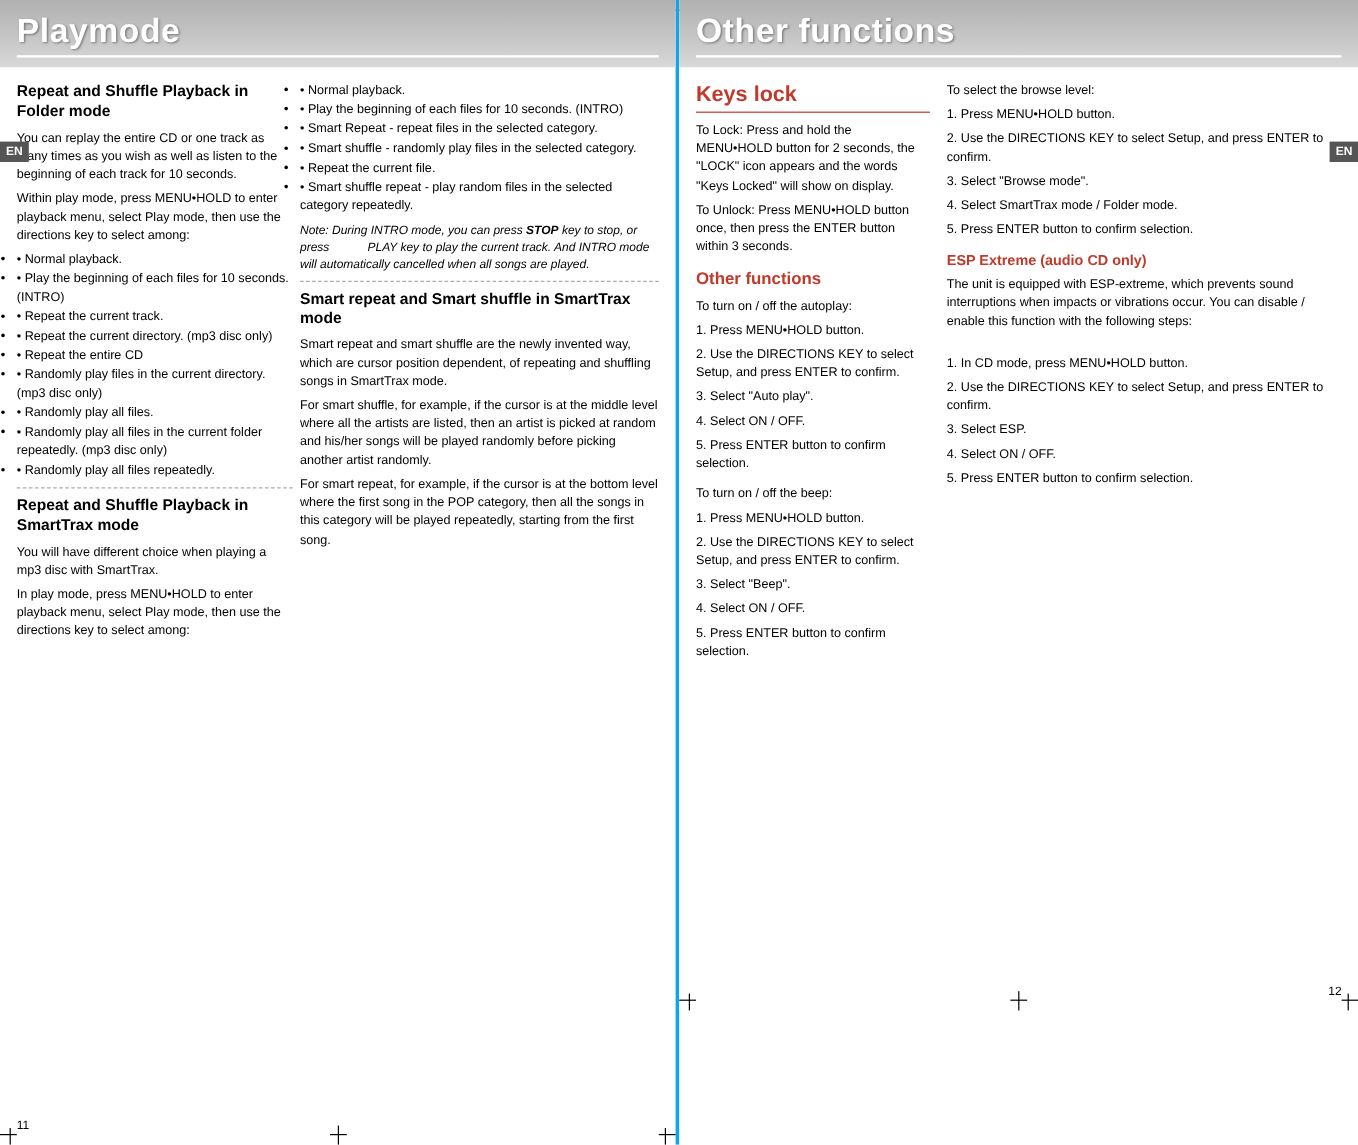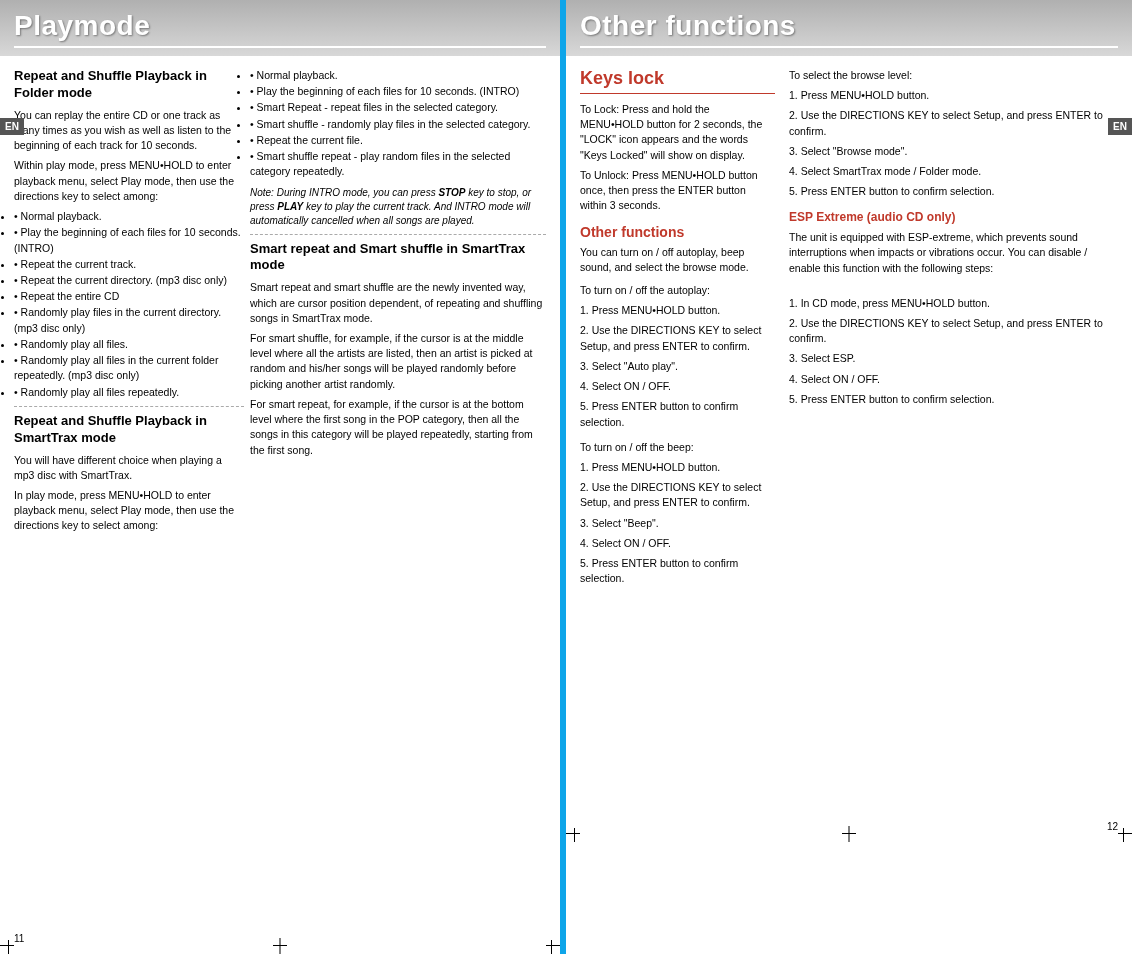--- a/index.html
+++ b/index.html
@@ -17,21 +17,21 @@
       width: 1132px;
       height: 954px;
       background: #fff;
     }
     
     .left-page {
       width: 566px;
       height: 954px;
       background: #fff;
       position: relative;
-      border-right: 6px solid #0ea5e9;
+      border-right: 3px solid #0ea5e9;
     }
     
     .right-page {
       width: 566px;
       height: 842px;
       background: #fff;
       position: relative;
     }
     
     .page-header {
@@ -235,21 +235,21 @@
 
       <div class="right-col">
         <ul class="bullet-list">
           <li>Normal playback.</li>
           <li>Play the beginning of each files for 10 seconds. (INTRO)</li>
           <li>Smart Repeat - repeat files in the selected category.</li>
           <li>Smart shuffle - randomly play files in the selected category.</li>
           <li>Repeat the current file.</li>
           <li>Smart shuffle repeat - play random files in the selected category repeatedly.</li>
         </ul>
-        <p class="note-block">Note: During INTRO mode, you can press <span style="font-style:italic;font-weight:bold;">STOP</span> key to stop, or press <span style="font-style:italic;font-weight:bold;">PLAY</span> key to play the current track. And INTRO mode will automatically cancelled when all songs are played.</p>
+        <p class="note-block">Note: During INTRO mode, you can press <span style="font-style:italic;font-weight:bold;">STOP</span> key to stop, or press <span style="font-style:italic;font-weight:normal;margin-left:29px;">PLAY</span> key to play the current track. And INTRO mode will automatically cancelled when all songs are played.</p>
         <hr class="section-divider">
         <h2>Smart repeat and Smart shuffle in SmartTrax mode</h2>
         <p>Smart repeat and smart shuffle are the newly invented way, which are cursor position dependent, of repeating and shuffling songs in SmartTrax mode.</p>
         <p>For smart shuffle, for example, if the cursor is at the middle level where all the artists are listed, then an artist is picked at random and his/her songs will be played randomly before picking another artist randomly.</p>
         <p>For smart repeat, for example, if the cursor is at the bottom level where the first song in the POP category, then all the songs in this category will be played repeatedly, starting from the first song.</p>
       </div>
     </div>
 
     <div class="page-num page-num-left">11</div>
   </div>
@@ -282,21 +282,20 @@
 
     <div class="right-page-content">
 
       <div class="right-main-col">
 
         <div class="keys-lock-title">Keys lock</div>
         <p>To Lock: Press and hold the <span class="bold">MENU•HOLD</span> button for 2 seconds, the "LOCK" icon appears and the words "Keys Locked" will show on display.</p>
         <p>To Unlock: Press <span class="bold">MENU•HOLD</span> button once, then press the <span class="bold">ENTER</span> button within 3 seconds.</p>
 
         <div class="other-func-title">Other functions</div>
-        <p>You can turn on / off autoplay, beep sound, and select the browse mode.</p>
 
         <p style="margin-top:8px;font-size:10.5px;line-height:1.45;"><span>To turn on / off the autoplay:</span></p>
         <p style="font-size:10.5px;line-height:1.45;">1. Press <span class="bold">MENU•HOLD</span> button.</p>
         <p style="font-size:10.5px;line-height:1.45;">2. Use the <span class="bold">DIRECTIONS KEY</span> to select Setup, and press <span class="bold">ENTER</span> to confirm.</p>
         <p style="font-size:10.5px;line-height:1.45;">3. Select "Auto play".</p>
         <p style="font-size:10.5px;line-height:1.45;">4. Select ON / OFF.</p>
         <p style="font-size:10.5px;line-height:1.45;">5. Press <span class="bold">ENTER</span> button to confirm selection.</p>
 
         <p style="margin-top:10px;font-size:10.5px;line-height:1.45;">To turn on / off the beep:</p>
         <p style="font-size:10.5px;line-height:1.45;">1. Press <span class="bold">MENU•HOLD</span> button.</p>

